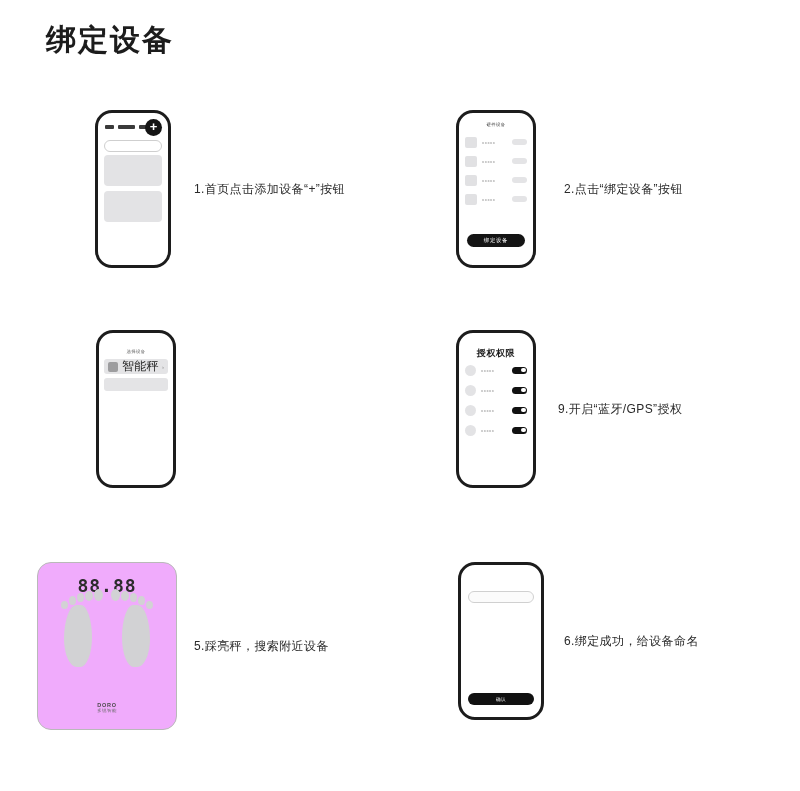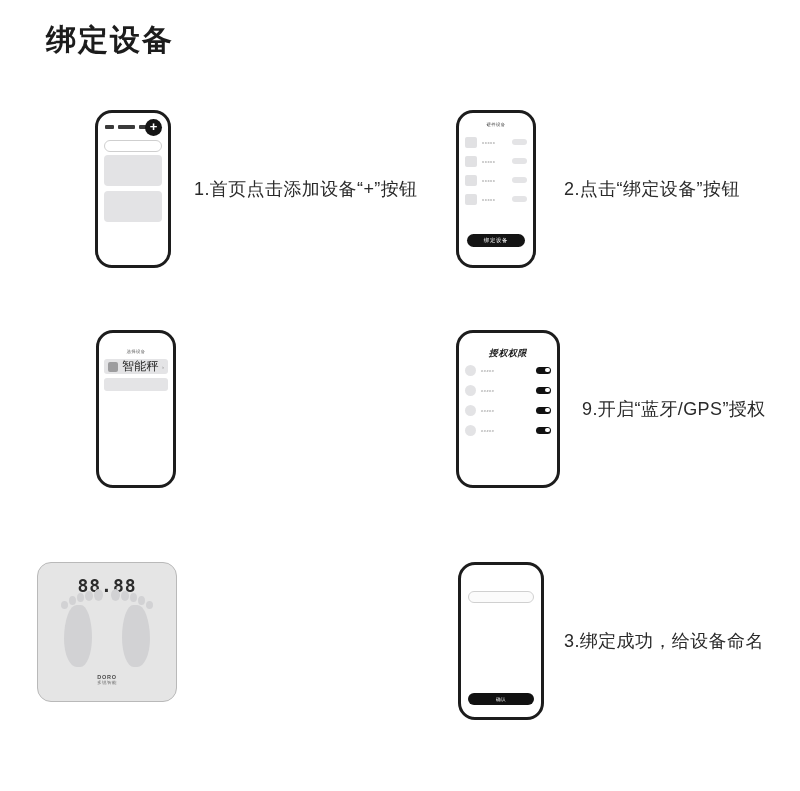--- a/index.html
+++ b/index.html
@@ -27,21 +27,21 @@
     color: #1c1c1c;
   }
 
   
   .step {
     position: absolute;
     display: flex;
     align-items: center;
   }
   .step-caption {
-    font-size: 18px;
+    font-size: 12px;
     color: #2a2a2a;
     white-space: nowrap;
     letter-spacing: 0.4px;
   }
 
   
   .phone {
     position: relative;
     background: #ffffff;
     border: 3px solid #1c1c1c;
@@ -195,21 +195,21 @@
   }
   .p3-row {
     position: absolute;
     left: 5px; right: 5px; top: 45px;
     height: 13px;
     background: #e4e4e6;
     border-radius: 3px;
   }
 
   
-  .p4 { width: 104px; height: 158px; font-style: italic; }
+  .p4 { width: 80px; height: 158px; }
   .p4-title {
     position: absolute;
     top: 14px; left: 0; right: 0;
     text-align: center;
     font-size: 9px;
     font-weight: bold;
     color: #1c1c1c;
     letter-spacing: 0.6px;
   }
   .p4-row {
@@ -244,24 +244,24 @@
     position: absolute;
     right: 1.4px; top: 1.4px;
     width: 4.2px; height: 4.2px;
     border-radius: 50%;
     background: #ffffff;
   }
 
   
   .scale {
     position: relative;
-    width: 140px; height: 140px;
+    width: 140px; height: 168px;
     border: 1.5px solid #b9b9b9;
     border-radius: 14px;
-    background: #e5e5e5;
+    background: #f0abfc;
     box-sizing: border-box;
   }
   .scale-display {
     position: absolute;
     top: 12px; left: 0; right: 0;
     text-align: center;
     font-family: "DejaVu Sans Mono", monospace;
     font-size: 18px;
     font-weight: bold;
     color: #2b2b2b;
@@ -433,23 +433,24 @@
     <div class="toe" style="right:31px; top:33px; width:7px;  height:9px;"></div>
     <div class="toe" style="right:39px; top:30px; width:7px;  height:9px;"></div>
     <div class="toe" style="right:47px; top:28px; width:8px;  height:10px;"></div>
     <div class="toe" style="right:56px; top:26px; width:9px;  height:12px;"></div>
 
     <div class="brand">
       <div class="brand-name">DORO</div>
       <div class="brand-sub">多锐智能</div>
     </div>
   </div>
+  <div class="step-caption" style="margin-left:17px;">5.踩亮秤，搜索附近设备</div>
 </div>
 
 <div class="step" style="left:458px; top:562px;">
   <div class="phone p6">
     <div class="phone-inner">
       <div class="p6-field"></div>
       <div class="p6-btn">确认</div>
     </div>
   </div>
-  <div class="step-caption" style="margin-left:20px;">3.绑定成功，给设备命名</div>
+  <div class="step-caption" style="margin-left:20px;">6.绑定成功，给设备命名</div>
 </div>
 
 </body></html>

